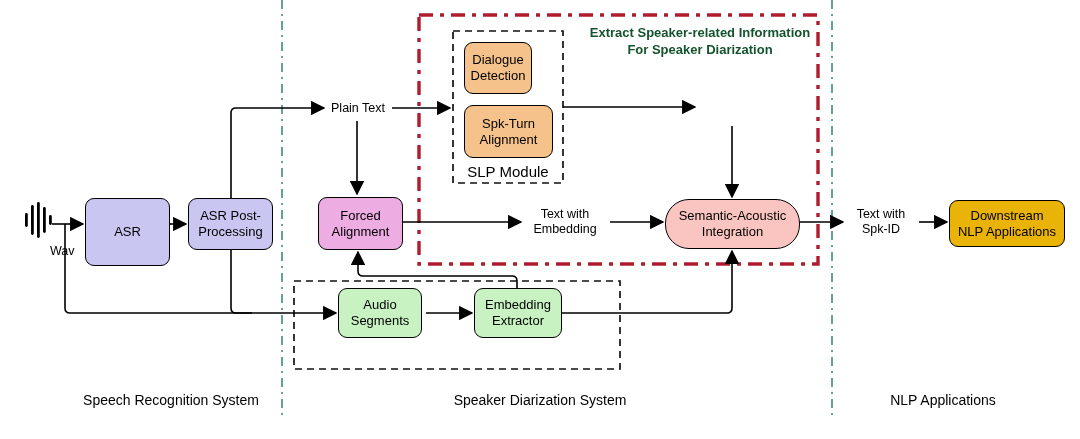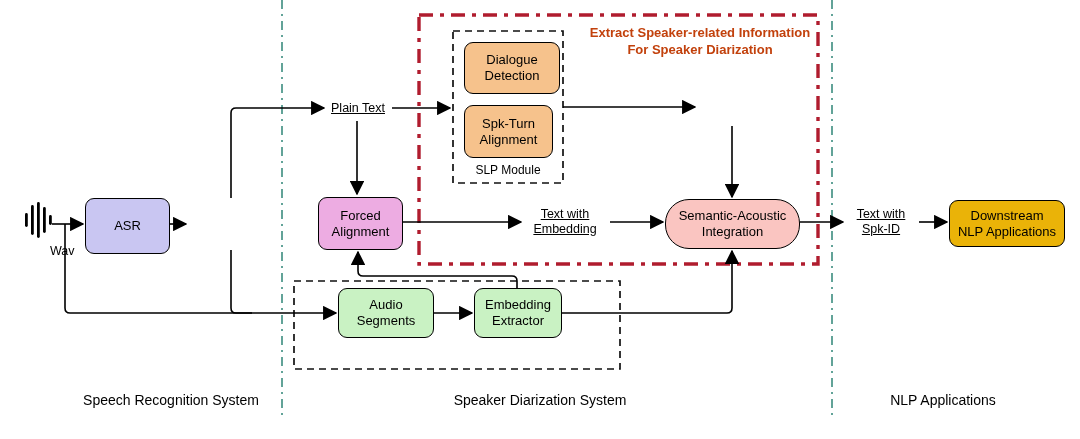--- a/index.html
+++ b/index.html
@@ -28,31 +28,30 @@
   .node.pink{background:#edace2;}
   .node.green{background:#c9f2c3;}
   .node.salmon{background:#fac5c1;}
   .node.gray{background:#eab308;}
   .flabel{
     position:absolute;
     text-align:center;
     font-size:12.5px;line-height:1.18;font-weight:400;
     white-space:pre-line;
     z-index:3;
-    text-decoration:underline;
   }
   .group-label{
     position:absolute;text-align:center;
     font-size:13px;font-weight:400;z-index:3;
   }
   .red-title{
     position:absolute;
     text-align:center;
     font-size:13px;font-weight:600;line-height:1.28;
-    color:#c2410c;
+    color:#14532d;
     white-space:pre-line;
     z-index:3;
   }
   .section-label{
     position:absolute;
     text-align:center;
     font-size:14px;font-weight:400;
     z-index:3;
   }
   .wav-wrap{position:absolute;left:20px;top:202px;width:36px;text-align:center;z-index:3;}
@@ -100,43 +99,45 @@
     <svg width="30" height="36" viewBox="0 0 30 36">
       <rect x="2" y="11" width="2.8" height="14" rx="1.4" fill="#000"></rect>
       <rect x="8" y="3" width="2.8" height="30" rx="1.4" fill="#000"></rect>
       <rect x="14" y="0" width="2.8" height="36" rx="1.4" fill="#000"></rect>
       <rect x="20" y="5" width="2.8" height="26" rx="1.4" fill="#000"></rect>
       <rect x="26" y="13" width="2.8" height="10" rx="1.4" fill="#000"></rect>
     </svg>
     <div class="wav-text">Wav</div>
   </div>
 
-  <div class="node purple" style="left:85px;top:198px;width:85px;height:56px;">ASR</div>
+  <div class="node purple" style="left:85px;top:198px;width:85px;height:68px;">ASR</div>
+  <div class="node purple" style="left:188px;top:198px;width:85px;height:52px;">ASR Post-
+Processing</div>
   <div class="node pink" style="left:318px;top:197px;width:85px;height:53px;">Forced
 Alignment</div>
-  <div class="node orange" style="left:464px;top:42px;width:96px;height:52px;">Dialogue
+  <div class="node orange" style="left:464px;top:42px;width:68px;height:52px;">Dialogue
 Detection</div>
   <div class="node orange" style="left:464px;top:105px;width:89px;height:53px;">Spk-Turn
 Alignment</div>
   <div class="node salmon" style="left:665px;top:199px;width:135px;height:50px;border-radius:24px;">Semantic-Acoustic
 Integration</div>
   <div class="node gray" style="left:949px;top:200px;width:116px;height:47px;">Downstream
 NLP Applications</div>
-  <div class="node green" style="left:338px;top:288px;width:96px;height:50px;">Audio
+  <div class="node green" style="left:338px;top:288px;width:84px;height:50px;">Audio
 Segments</div>
   <div class="node green" style="left:474px;top:288px;width:88px;height:50px;">Embedding
 Extractor</div>
 
   <div class="flabel" style="left:326px;top:101px;width:64px;">Plain Text</div>
   <div class="flabel" style="left:525px;top:207px;width:80px;">Text with
 Embedding</div>
   <div class="flabel" style="left:844px;top:207px;width:74px;">Text with
 Spk-ID</div>
 
-  <div class="group-label" style="left:453px;top:163px;width:110px;font-size:12px;">SLP Module</div>
+  <div class="group-label" style="left:453px;top:163px;width:110px;font-size:15px;">SLP Module</div>
   <div class="red-title" style="left:545px;top:25px;width:310px;">Extract Speaker-related Information
 For Speaker Diarization</div>
 
   <div class="section-label" style="left:440px;top:392px;width:200px;">Speaker Diarization System</div>
   <div class="section-label" style="left:71px;top:392px;width:200px;">Speech Recognition System</div>
   <div class="section-label" style="left:843px;top:392px;width:200px;">NLP Applications</div>
 
 </div>
 
 </body></html>

